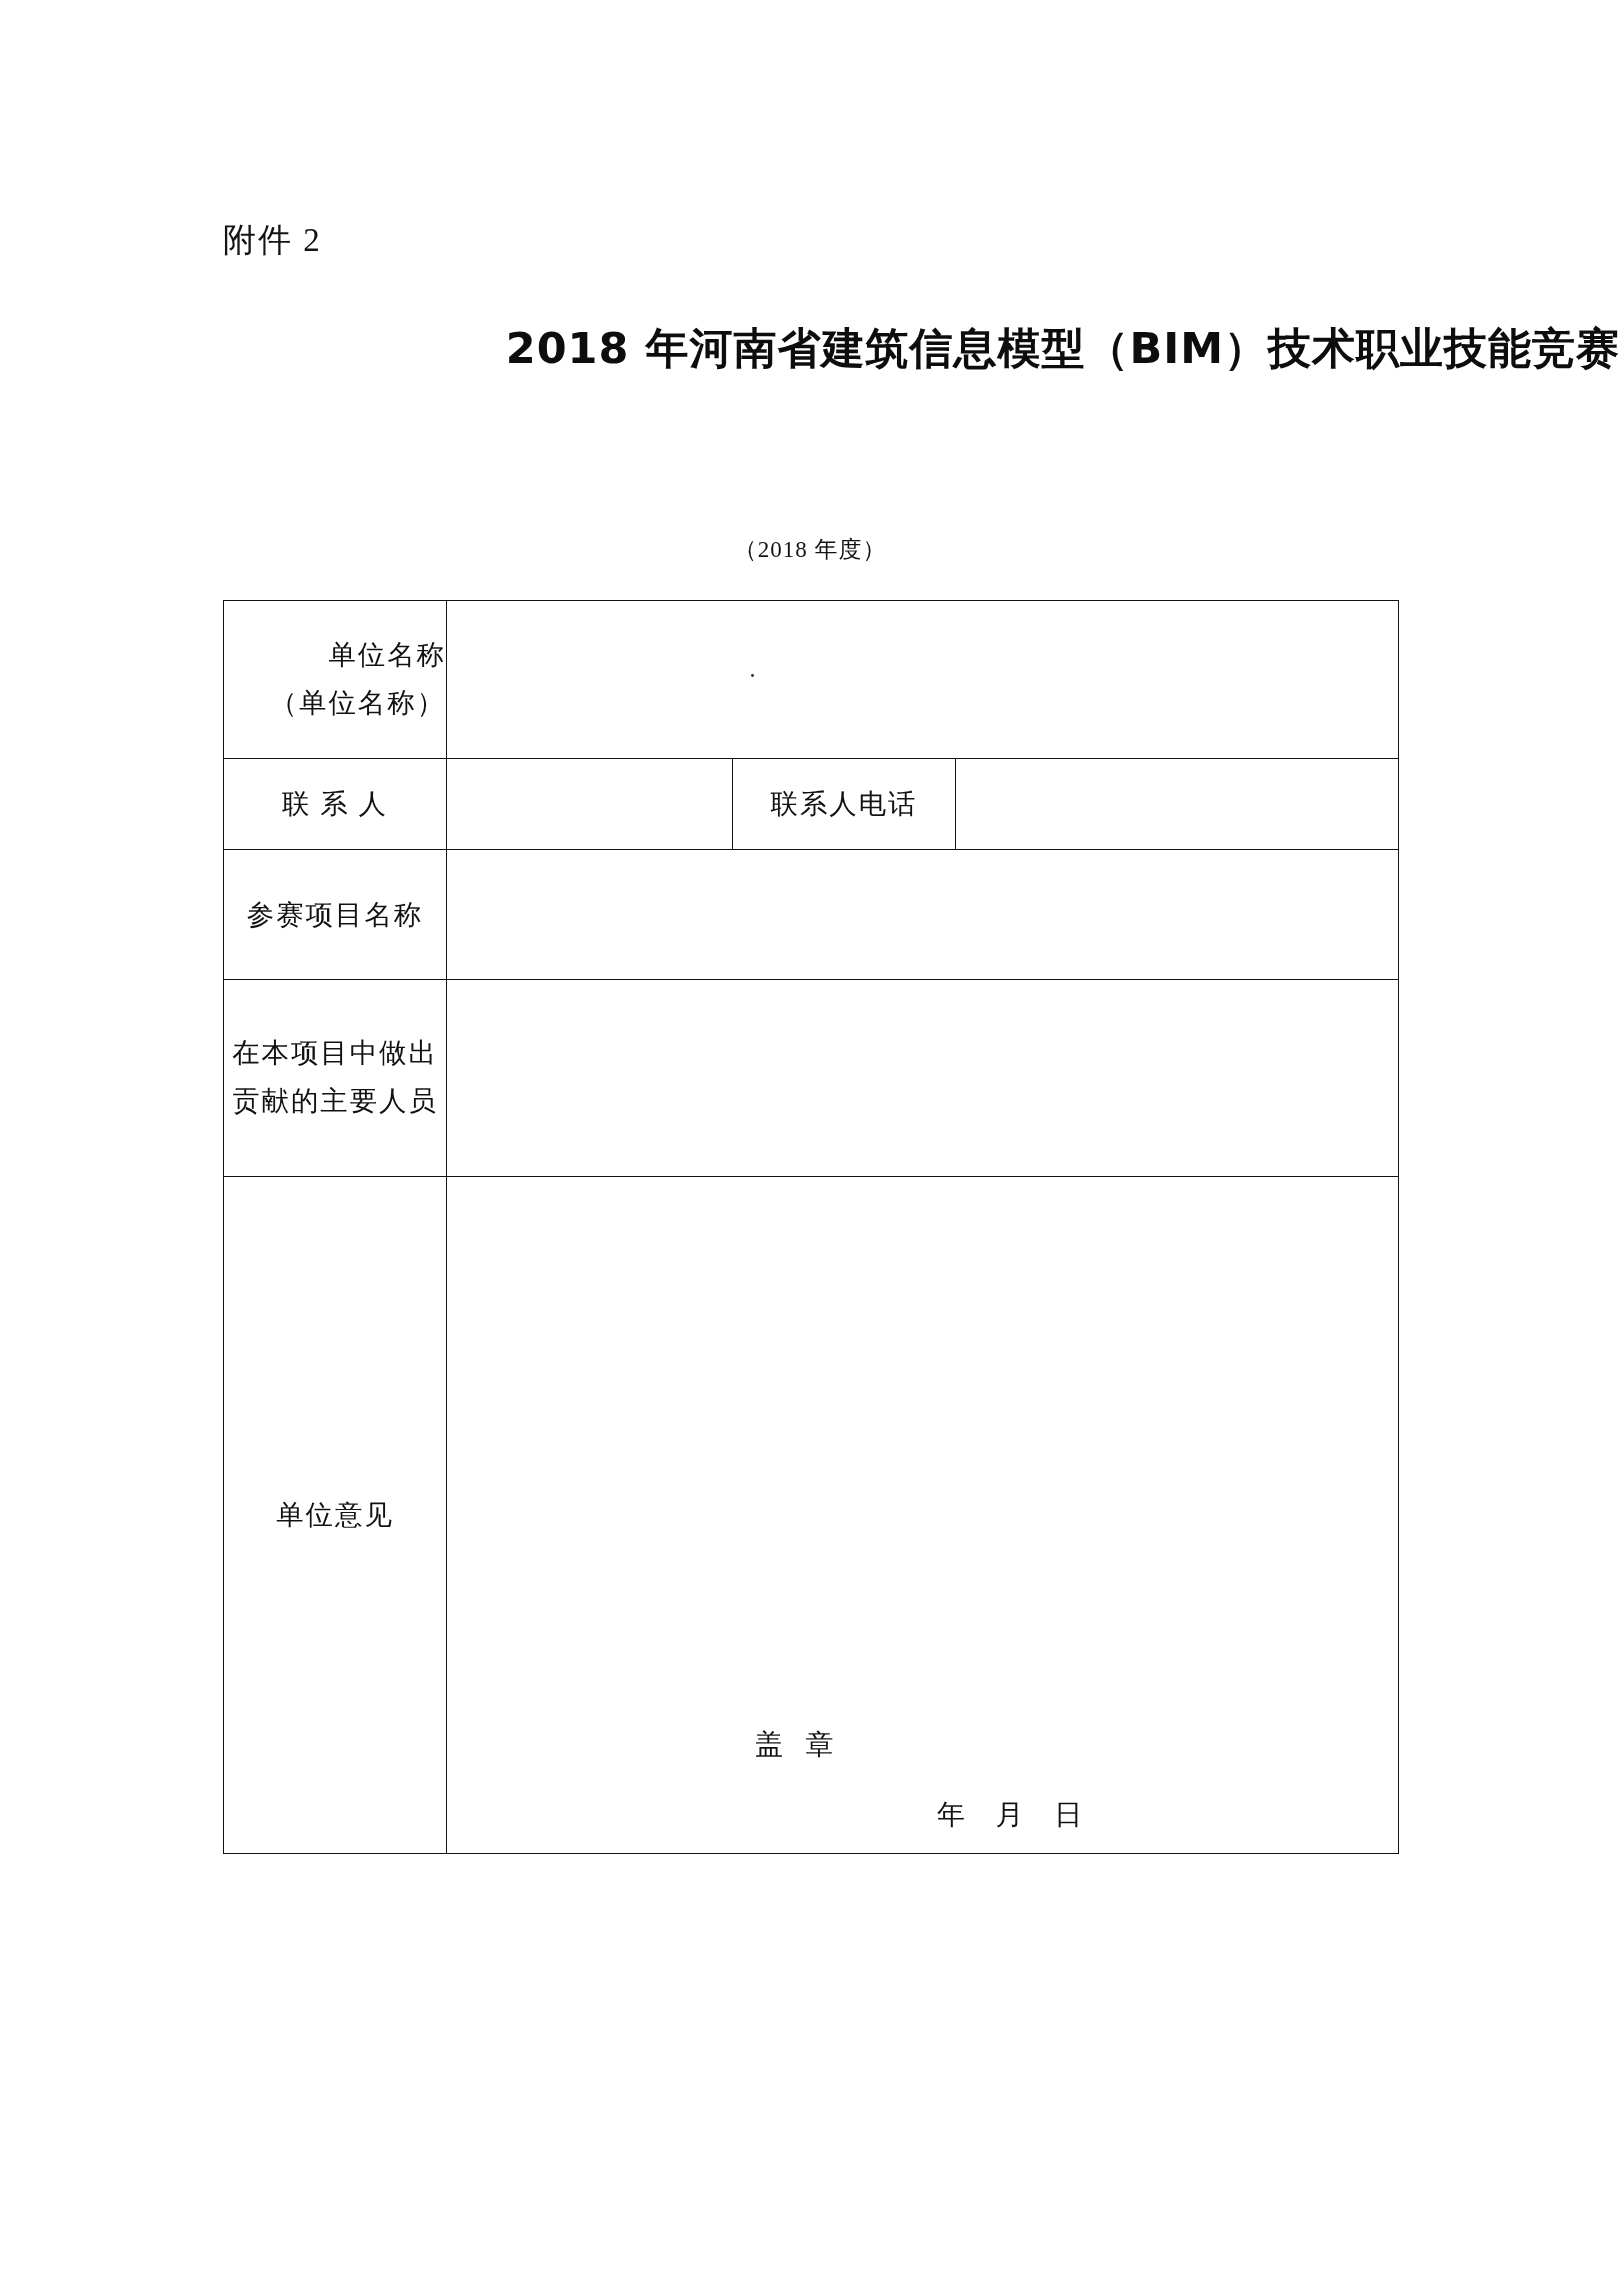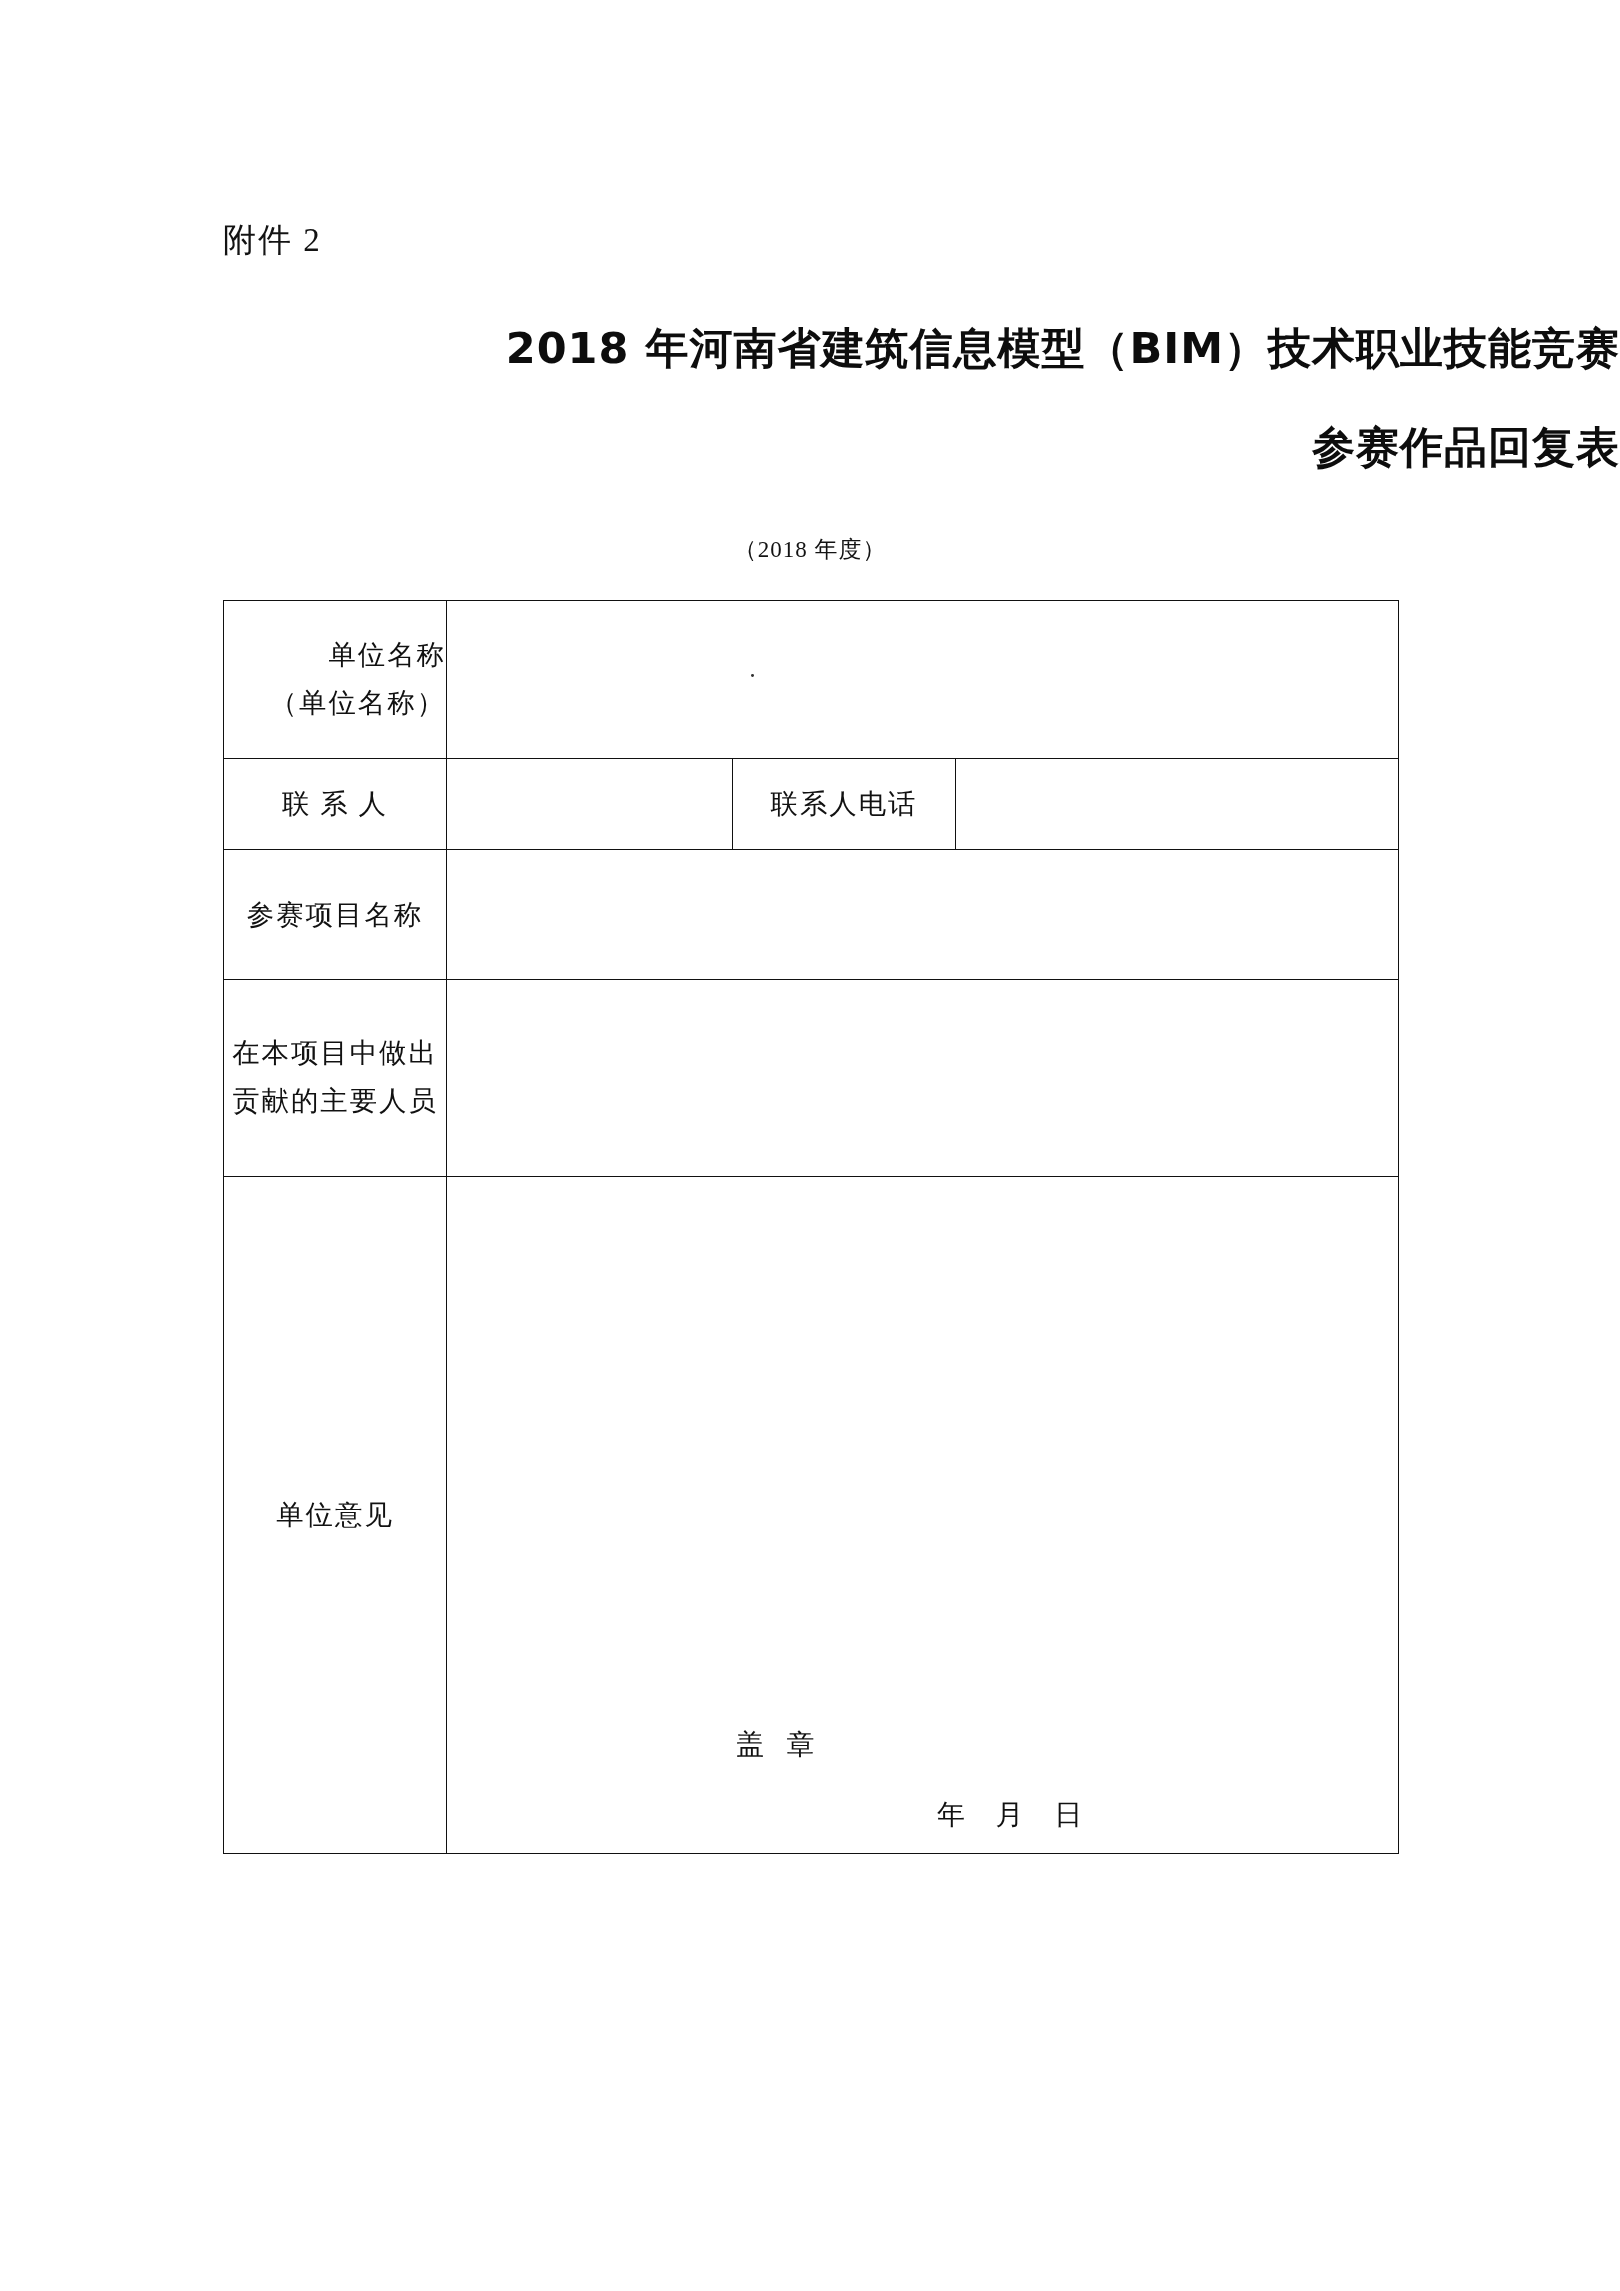--- a/index.html
+++ b/index.html
@@ -96,21 +96,21 @@
     text-align: center;
     vertical-align: middle;
   }
   .opinion-body {
     position: relative;
     height: 100%;
     width: 100%;
   }
   .seal-text {
     position: absolute;
-    left: 289px;
+    left: 308px;
     top: 549px;
     font-size: 28px;
     letter-spacing: 7.8px;
   }
   .date-text {
     position: absolute;
     left: 490px;
     top: 619px;
     font-size: 28px;
     letter-spacing: 11.8px;
@@ -127,21 +127,20 @@
 </style>
 </head>
 <body>
 
 <div class="page">
 
   <div class="attachment-label">附件 2</div>
 
   <div class="doc-title">
     <span class="line1">2018 年河南省建筑信息模型（BIM）技术职业技能竞赛</span>
-    <span class="line2">参赛作品回复表</span>
   </div>
 
   <div class="doc-subtitle">（2018 年度）</div>
 
   <table class="form">
     <colgroup>
       <col style="width:223px">
       <col style="width:286px">
       <col style="width:223px">
       <col style="width:443px">

